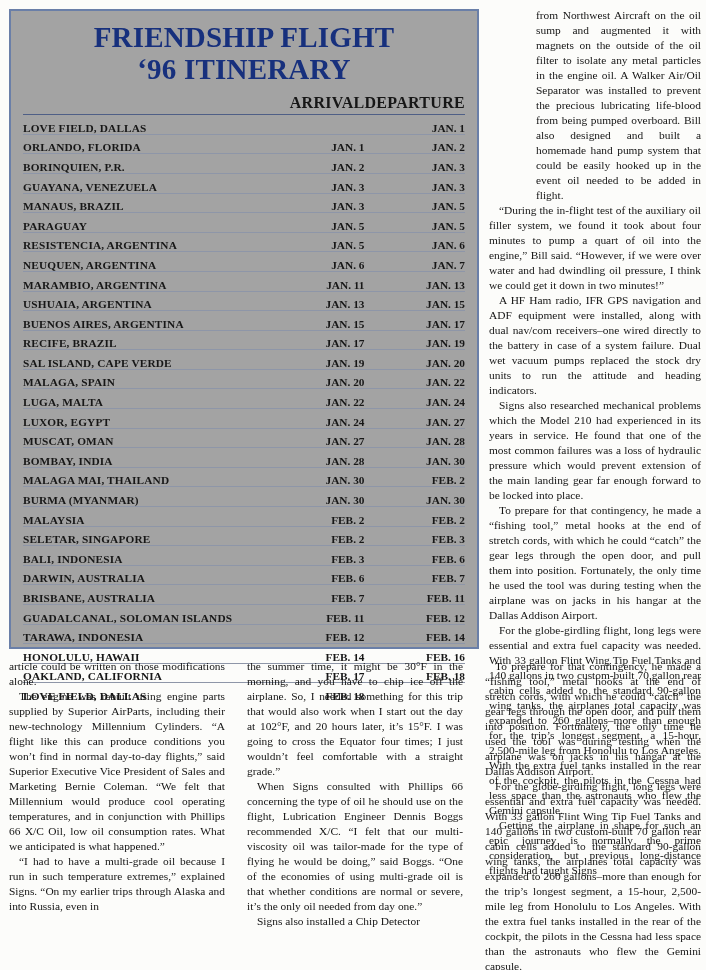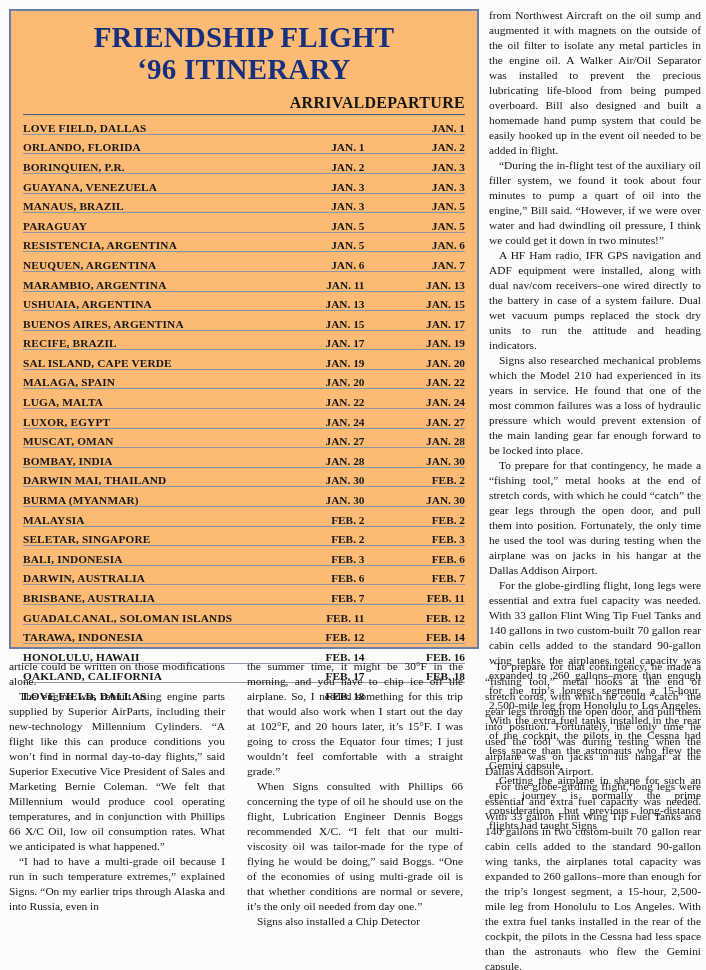--- a/index.html
+++ b/index.html
@@ -16,21 +16,21 @@
     width: 706px; height: 970px;
     background: #fcfcfa;
   }
 
   
   #itin-box {
     position: absolute;
     left: 9px; top: 9px;
     width: 470px; height: 640px;
     border: 2px solid #6a7fa8;
-    background: #fdba74;
+    background: #a3a3a3;
     padding: 6px 12px 4px 12px;
   }
   #itin-title {
     text-align: center;
     color: #17307d;
     font-weight: bold;
     font-size: 29px;
     line-height: 1.02;
     letter-spacing: 0.2px;
     margin: 6px 0 0 0;
@@ -77,21 +77,21 @@
     position: absolute;
     left: 489px; top: 8px;
     width: 212px;
     font-size: 11.4px;
     line-height: 15.0px;
     text-align: justify;
     color: #141414;
     hyphens: none;
   }
   #right-col p { margin: 0; text-indent: 10px; }
-  #right-col p.first { text-indent: 0; }
+  #right-col p.first { text-indent: 0; margin-left: 47px; }
 
   
   #bottom-cols {
     position: absolute;
     left: 9px; top: 659px;
     width: 692px; height: 312px;
     display: flex;
     gap: 22px;
   }
   #bottom-cols .col {
@@ -214,21 +214,21 @@
             <td class="dest">MUSCAT, OMAN</td>
             <td class="arr">JAN. 27</td>
             <td class="dep">JAN. 28</td>
           </tr>
           <tr>
             <td class="dest">BOMBAY, INDIA</td>
             <td class="arr">JAN. 28</td>
             <td class="dep">JAN. 30</td>
           </tr>
           <tr>
-            <td class="dest">DARWIN MAI, THAILAND</td>
+            <td class="dest">MALAGA MAI, THAILAND</td>
             <td class="arr">JAN. 30</td>
             <td class="dep">FEB. 2</td>
           </tr>
           <tr>
             <td class="dest">BURMA (MYANMAR)</td>
             <td class="arr">JAN. 30</td>
             <td class="dep">JAN. 30</td>
           </tr>
           <tr>
             <td class="dest">MALAYSIA</td>

